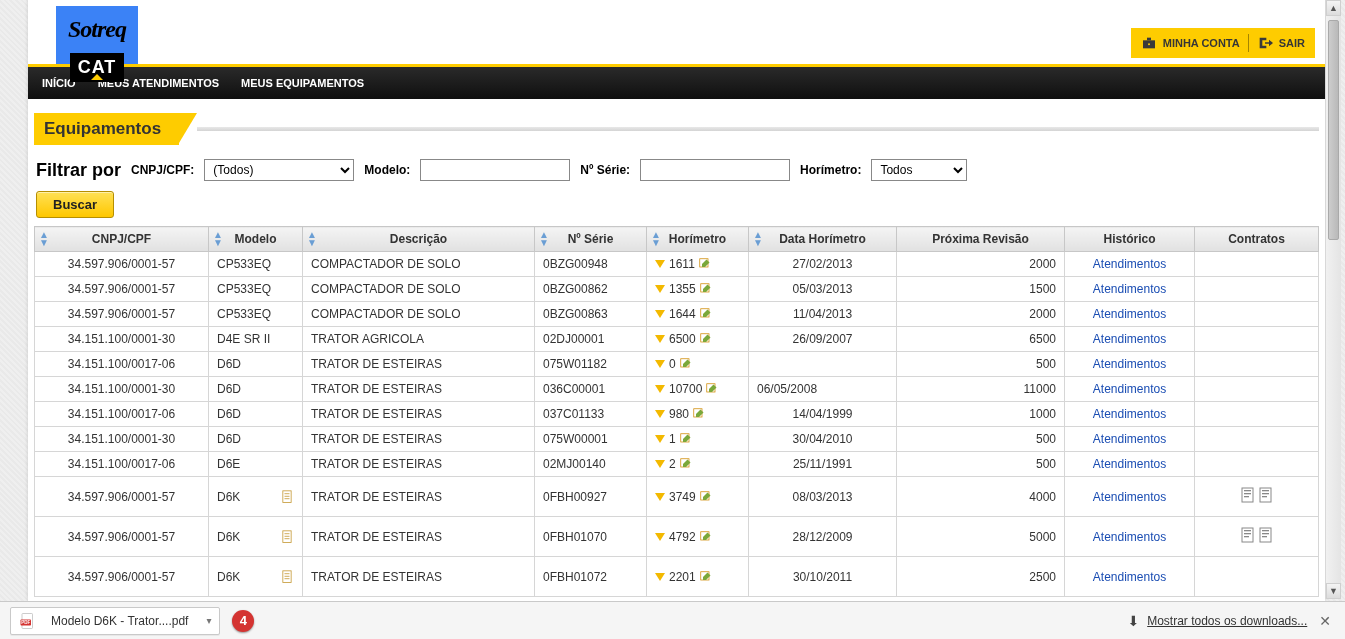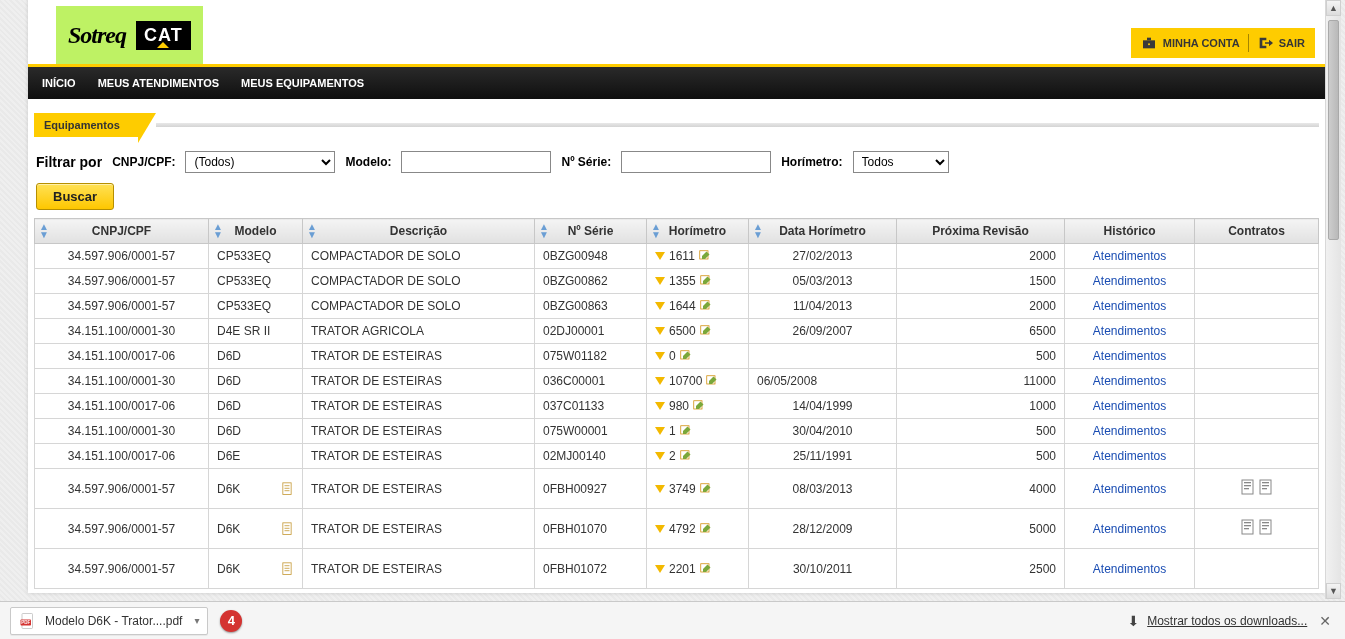--- a/index.html
+++ b/index.html
@@ -1,41 +1,41 @@
 <!DOCTYPE html>
 <html><head>
 <meta charset="utf-8">
 <style>
   * { box-sizing: border-box; margin: 0; padding: 0; }
   body { font-family: Arial, sans-serif; font-size: 12px; background: #ebebeb; width: 1345px; height: 639px; overflow: hidden; position: relative; }
   .page-wrap { background: #fff; margin: 0 20px 0 28px; box-shadow: 0 0 4px rgba(0,0,0,.15); }
   .diagonal-bg { position: absolute; inset: 0; background-image: repeating-linear-gradient(45deg,#efefef 0,#efefef 2px,#e9e9e9 2px,#e9e9e9 4px); z-index: -1; }
   
   .header-row { display: flex; align-items: flex-end; padding: 6px 10px 0 28px; }
-  .logo-box { background:#bef264; display:flex; align-items:center; gap:10px; padding:10px 12px; height:58px; }
+  .logo-box { background:#3b82f6; display:flex; align-items:center; gap:10px; padding:10px 12px; height:58px;flex-direction:column; }
   .logo-sotreq { font-family: Georgia, serif; font-weight: bold; font-style: italic; font-size: 24px; letter-spacing:-1px; color:#000; }
   .logo-cat { background:#000; color:#fff; font-weight:bold; font-size:18px; padding:4px 8px; position:relative; display:inline-block; letter-spacing:1px; }
   .logo-cat::after { content:''; position:absolute; left:50%; transform:translateX(-50%); bottom:2px; width:0; height:0; border-left:6px solid transparent; border-right:6px solid transparent; border-bottom:6px solid #fecc00; }
   .spacer { flex:1; }
   .account-bar { background:#fecc00; display:flex; align-items:center; gap:8px; padding:6px 10px; font-size:11px; font-weight:bold; color:#363636; margin-bottom:6px; }
   .acct-item { display:flex; align-items:center; gap:6px; cursor:pointer; }
   .acct-sep { width:1px; height:18px; background: rgba(0,0,0,.35); }
   .ic { width:16px; height:16px; display:inline-block; }
   
   .topnav { background: linear-gradient(#2a2a2a,#0f0f0f); border-top: 3px solid #fecc00; color:#fff; display:flex; gap:22px; padding:10px 14px; font-size:11px; font-weight:bold; }
   .topnav a { color:#fff; text-decoration:none; cursor:pointer; }
   
   .section-title-wrap { display:flex; align-items:center; margin:14px 0 8px 0; }
-  .section-title { background:#fecc00; padding:6px 18px 6px 10px; font-size:11px; font-weight:bold; color:#333; position:relative; }
+  .section-title { background:#fecc00; padding:6px 18px 6px 10px; font-size:17px; font-weight:bold; color:#333; position:relative; }
   .section-title::after { content:''; position:absolute; right:-18px; top:0; width:0; height:0; border-top:0 solid transparent; border-bottom:30px solid transparent; border-left:18px solid #fecc00; }
   .section-stripe { flex:1; height:4px; background:linear-gradient(#e8e8e8,#d4d4d4); }
   
   .content { padding: 0 6px 4px 6px; }
   .filters { display:flex; align-items:center; gap:10px; padding:6px 2px 10px 2px; flex-wrap:wrap; }
-  .filters .lbl-strong { font-weight:bold; font-size:14px; }
+  .filters .lbl-strong { font-weight:bold; font-size:18px; }
   .filters label { font-size:12px; font-weight:bold; }
   .sel, .txt { border:1px solid #888; height:22px; font-size:12px; padding:2px 4px; background:#fff; }
   .sel { width:150px; }
   .txt { width:150px; }
   .sel-sm { width:96px; }
   .btn-buscar { display:inline-block; background:linear-gradient(#ffe155,#fec700); border:1px solid #b68f00; border-radius:3px; padding:5px 16px; font-weight:bold; font-size:13px; cursor:pointer; color:#222; box-shadow:inset 0 1px 0 rgba(255,255,255,.5); margin:0 0 8px 2px; }
   
   table.grid { width:100%; border-collapse:collapse; table-layout:fixed; }
   table.grid th { background:linear-gradient(#f4f4f4,#e1e1e1); border:1px solid #c7c7c7; padding:5px 6px; font-size:12px; font-weight:bold; color:#333; white-space:nowrap; position:relative; }
   table.grid th .sort-ic { position:absolute; left:4px; top:50%; transform:translateY(-50%); color:#6a9ed4; font-size:10px; line-height:8px; }
@@ -51,21 +51,21 @@
   .contract-ic { width:14px; height:16px; display:inline-block; margin:0 2px; }
   tr.tall td { height:40px; }
   
   .vscroll { position:absolute; top:0; right:4px; width:16px; bottom:40px; background:linear-gradient(90deg,#f1f1f1,#e4e4e4); border-left:1px solid #d8d8d8; }
   .vscroll .thumb { position:absolute; left:2px; right:2px; top:20px; height:220px; background:linear-gradient(90deg,#cdcdcd,#b9b9b9); border:1px solid #a9a9a9; border-radius:2px; }
   .vscroll .arr { position:absolute; left:0; right:0; height:16px; background:linear-gradient(#f4f4f4,#dcdcdc); border:1px solid #cfcfcf; text-align:center; font-size:9px; color:#555; line-height:14px; }
   .vscroll .arr.up { top:0; }
   .vscroll .arr.dn { bottom:0; }
   
   .dlbar { position:absolute; left:0; right:0; bottom:0; height:38px; background:#f5f5f5; border-top:1px solid #c9c9c9; display:flex; align-items:center; padding:0 10px; font-size:12px; color:#333; }
-  .dl-chip { display:flex; align-items:center; gap:8px; border:1px solid #c9c9c9; background:#fff; padding:4px 8px; border-radius:2px; box-shadow:0 1px 0 rgba(0,0,0,.05); }
+  .dl-chip { display:flex; align-items:center; gap:14px; border:1px solid #c9c9c9; background:#fff; padding:4px 8px; border-radius:2px; box-shadow:0 1px 0 rgba(0,0,0,.05); }
   .pdf-ic { width:18px; height:18px; }
   .chev { color:#777; font-size:10px; padding-left:4px; }
   .badge { width:22px; height:22px; border-radius:50%; background:#d43331; color:#fff; font-weight:bold; display:flex; align-items:center; justify-content:center; margin-left:12px; box-shadow:0 1px 2px rgba(0,0,0,.4); font-size:13px; }
   .dl-right { margin-left:auto; display:flex; align-items:center; gap:8px; }
   .dl-right a { color:#333; text-decoration:underline; cursor:pointer; }
   .dl-close { font-size:14px; color:#666; cursor:pointer; padding:0 4px; }
   .col-cnpj{width:174px}.col-mod{width:94px}.col-desc{width:232px}.col-serie{width:112px}.col-hori{width:102px}.col-datahori{width:148px}.col-prox{width:168px}.col-hist{width:130px}.col-cont{width:auto}
 </style>
 </head>
 <body>

